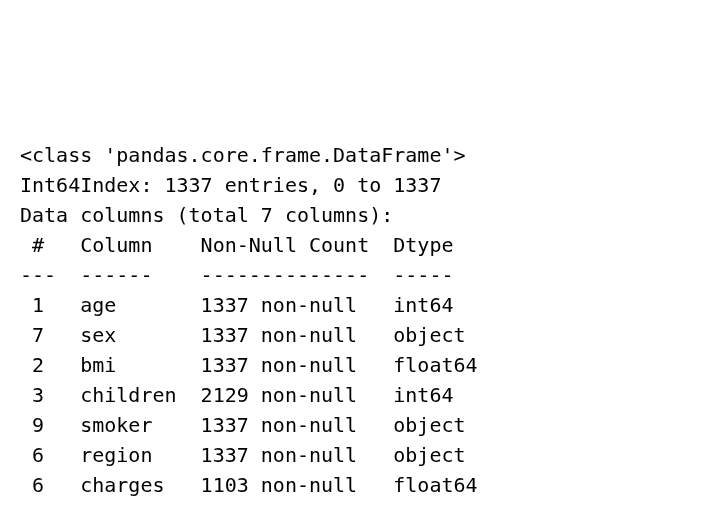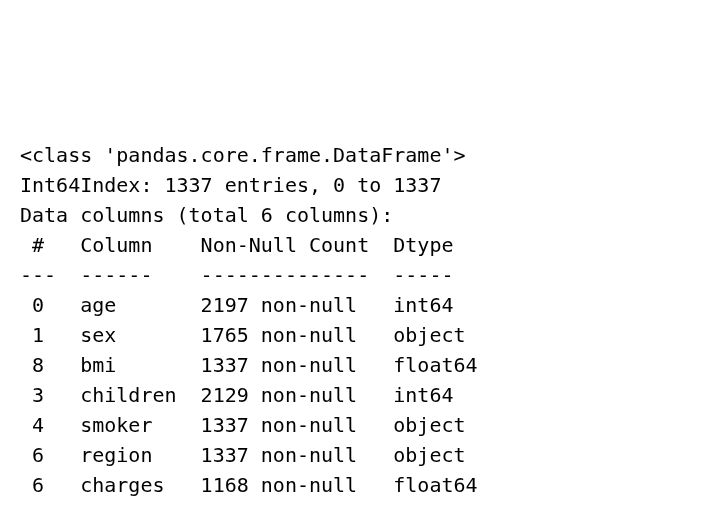--- a/index.html
+++ b/index.html
@@ -16,27 +16,27 @@
     display: block;
   }
 </style>
 </head>
 <body>
 
 
 
 <div class="output"><span>&lt;class 'pandas.core.frame.DataFrame'&gt;</span>
 <span>Int64Index: 1337 entries, 0 to 1337</span>
-<span>Data columns (total 6 columns):</span>
+<span>Data columns (total 7 columns):</span>
 <span> #   Column    Non-Null Count  Dtype  </span>
 <span>---  ------    --------------  -----  </span>
-<span> 0   age       2197 non-null   int64  </span>
-<span> 1   sex       1765 non-null   object </span>
-<span> 8   bmi       1337 non-null   float64</span>
+<span> 1   age       1337 non-null   int64  </span>
+<span> 7   sex       1337 non-null   object </span>
+<span> 2   bmi       1337 non-null   float64</span>
 <span> 3   children  2129 non-null   int64  </span>
-<span> 4   smoker    1337 non-null   object </span>
+<span> 9   smoker    1337 non-null   object </span>
 <span> 6   region    1337 non-null   object </span>
-<span> 6   charges   1168 non-null   float64</span>
+<span> 6   charges   1103 non-null   float64</span>
 <span>dtypes: float64(2), int64(2), object(3)</span>
 </div>
 
 
 
 
 </body></html>

